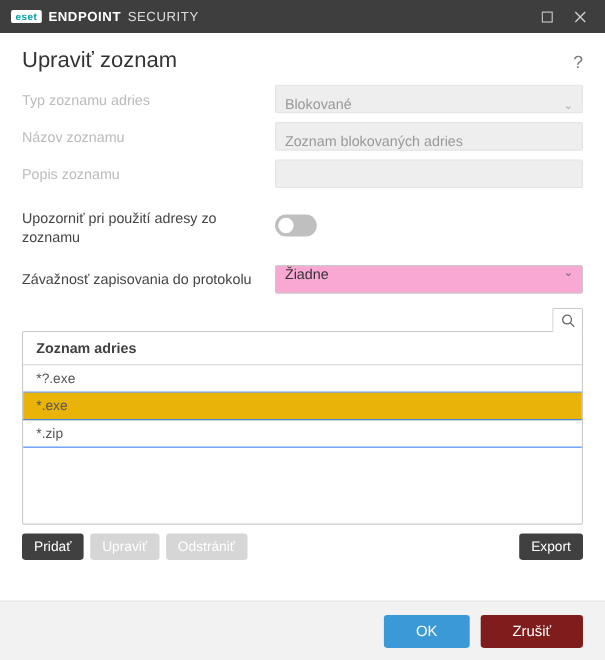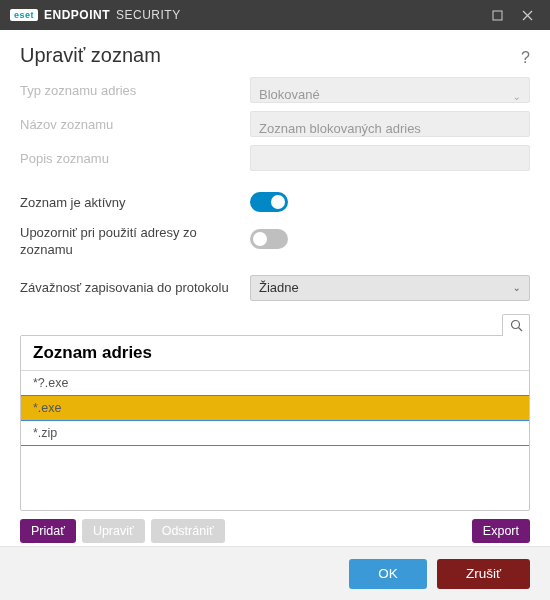--- a/index.html
+++ b/index.html
@@ -97,29 +97,28 @@
     align-items: flex-end;
     position: relative;
   }
   .select-disabled .chev {
     position: absolute;
     right: 8px;
     color: #aaa;
     font-size: 10px;
   }
   .select-enabled {
-    background: #e5e5e5;
+    background: #f9a8d4;
     border: 1px solid #c9c9c9;
     height: 26px;
     width: 100%;
     padding: 0 8px;
     font-size: 13px;
     border-radius: 2px;
     display: flex;
-    align-items: center;
     position: relative;
     cursor: pointer;
   }
   .select-enabled .chev {
     position: absolute;
     right: 8px;
     color: #666;
     font-size: 10px;
   }
   .toggle {
@@ -165,22 +164,22 @@
     border-radius: 2px;
     height: 176px;
     overflow-y: auto;
     background: #fff;
   }
   .table-head {
     background: #fff;
     border-bottom: 1px solid #d8d8d8;
     padding: 7px 12px;
     font-weight: 600;
-    font-size: 17px;
-    color: #000000;
+    font-size: 13px;
+    color: #404040;
   }
   .table-row {
     padding: 5px 12px;
     font-size: 12.5px;
     color: #555;
     border-bottom: 1px solid #3b82f6;
     cursor: default;
   }
   .table-row.alt { background: #eab308; }
   .btn-row {
@@ -193,21 +192,21 @@
     height: 24px;
     padding: 0 11px;
     border-radius: 3px;
     font-size: 12.5px;
     border: none;
     cursor: pointer;
     display: flex;
     align-items: center;
     color: #fff;
   }
-  .btn.gray { background: #701a75; }
+  .btn.gray { background: #404040; }
   .btn.gray.disabled { background: #d6d6d6; color: #fff; cursor: default; }
   .footer {
     position: absolute;
     bottom: 0;
     left: 0;
     right: 0;
     height: 54px;
     background: #f2f2f2;
     border-top: 1px solid #e3e3e3;
     display: flex;
@@ -281,28 +280,20 @@
     <div class="form-label disabled">Popis zoznamu</div>
     <div class="form-control">
       <div class="input-disabled">
         <span></span>
       </div>
     </div>
   </div>
 
   <div class="section-gap"></div>
 
-  <div class="form-row">
-    <div class="form-label">Zoznam je aktívny</div>
-    <div class="form-control">
-      <div class="toggle on">
-          <div class="knob"></div>
-        </div>
-    </div>
-  </div>
 
   <div class="form-row" style="align-items:flex-start; padding-top:4px;">
     <div class="form-label" style="line-height:1.3;">Upozorniť pri použití adresy zo zoznamu</div>
     <div class="form-control" style="padding-top:4px;">
       <div class="toggle off">
           <div class="knob"></div>
         </div>
     </div>
   </div>
 

